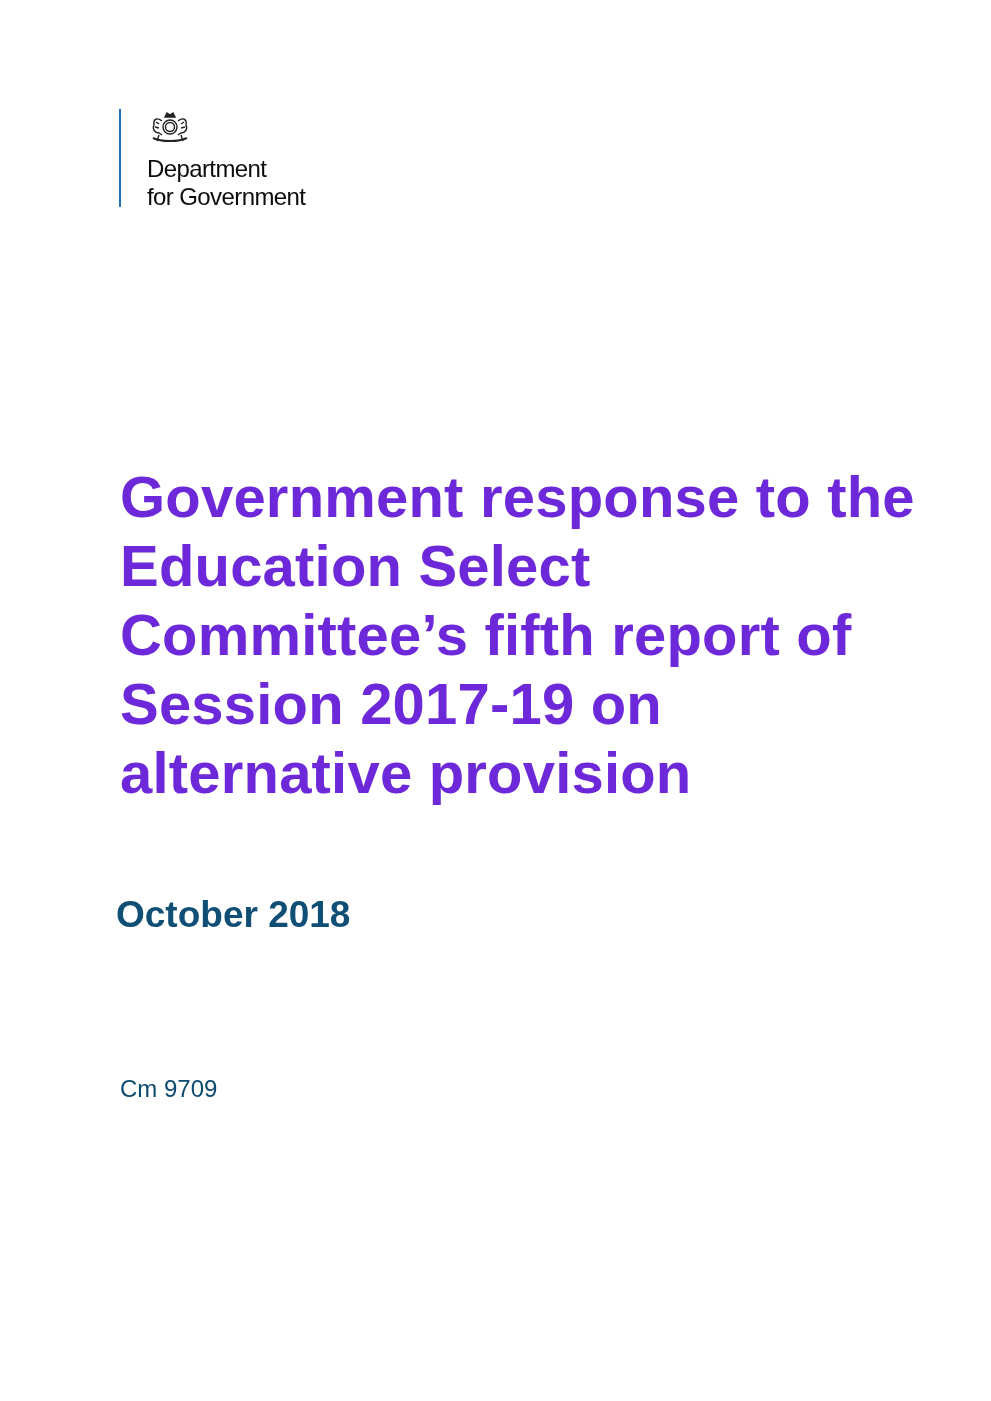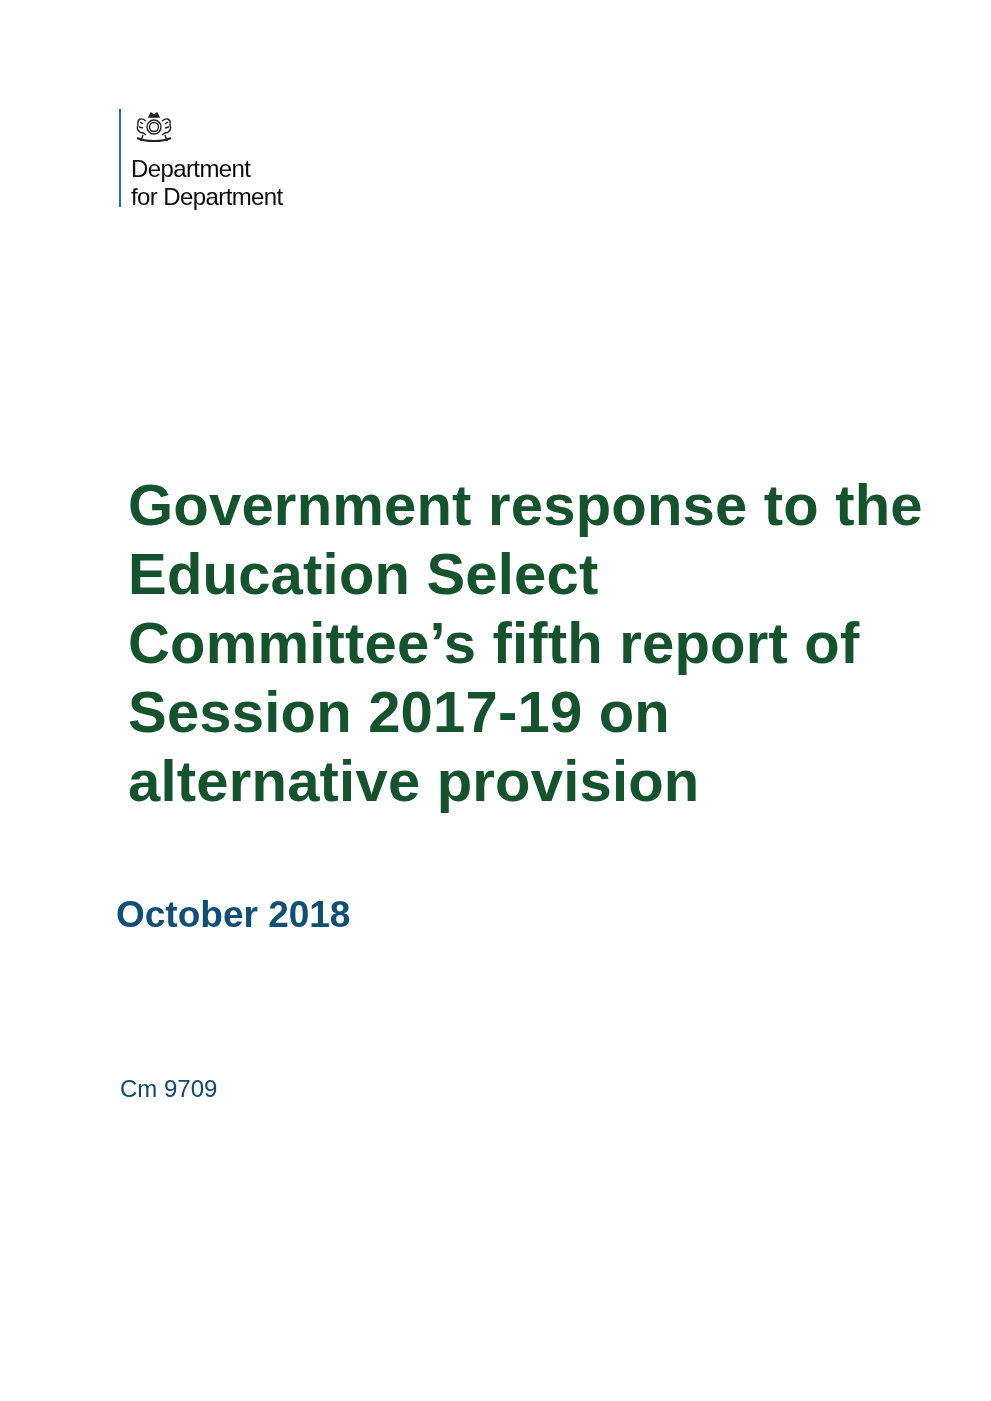--- a/index.html
+++ b/index.html
@@ -1,20 +1,20 @@
 <!DOCTYPE html>
 <html><head>
   <meta charset="utf-8">
   <style>
     html, body { margin: 0; padding: 0; background: #ffffff; }
     body { width: 991px; height: 1401px; position: relative; overflow: hidden; font-family: "Liberation Sans", sans-serif; }
-    .logo { position: absolute; left: 119px; top: 109px; height: 98px; border-left: 2px solid #1d70b8; padding-left: 10px; }
+    .logo { position: absolute; left: 119px; top: 109px; height: 98px; border-left: 2px solid #1d70b8; padding-left: 26px; }
     .crest { width: 46px; height: 38px; margin-left: 0px; margin-top: 0px; }
     .logo-text { font-family: "Liberation Sans", sans-serif; font-size: 24px; line-height: 28px; color: #0b0c0c; letter-spacing: -0.6px; margin-top: 4px; }
-    .title { position: absolute; left: 120px; top: 462px; width: 800px; margin: 8px; font-family: "Liberation Sans", sans-serif; font-weight: bold; font-size: 58px; line-height: 69px; color: #14532d; letter-spacing: 0.2px; }
+    .title { position: absolute; left: 120px; top: 462px; width: 800px; margin: 0; font-family: "Liberation Sans", sans-serif; font-weight: bold; font-size: 58px; line-height: 69px; color: #6d28d9; letter-spacing: 0.2px; }
     .date { position: absolute; left: 116px; top: 894px; margin: 0; font-family: "Liberation Sans", sans-serif; font-weight: bold; font-size: 37px; line-height: 42px; color: #104f75; }
     .cm { position: absolute; left: 120px; top: 1075px; margin: 0; font-family: "Liberation Sans", sans-serif; font-size: 24px; line-height: 28px; color: #0c4a6e; }
   </style>
 </head>
 <body>
 
 <div class="logo">
   <svg class="crest" viewBox="0 0 46 38">
     <g fill="none" stroke="#222" stroke-width="1.4">
       <circle cx="23" cy="18" r="7"></circle>
@@ -23,21 +23,21 @@
       <path d="M15 12 C10 8 6 10 7 16 C5 20 8 24 12 24 L15 26"></path>
       <path d="M9 13 L12 15 M8 18 L12 19"></path>
       <path d="M31 12 C36 8 40 10 39 16 C41 20 38 24 34 24 L31 26"></path>
       <path d="M37 13 L34 15 M38 18 L34 19"></path>
       <path d="M6 29 C14 33 32 33 40 29" stroke-width="2"></path>
       <path d="M12 26 L10 32 M34 26 L36 32"></path>
     </g>
   </svg>
   <div class="logo-text">
     <div>Department</div>
-    <div>for Department</div>
+    <div>for Government</div>
   </div>
 </div>
 
 <h1 class="title">Government response to the Education Select Committee’s fifth report of Session 2017-19 on alternative provision</h1>
 
 <h2 class="date">October 2018</h2>
 
 <p class="cm">Cm 9709</p>
 
 </body></html>

